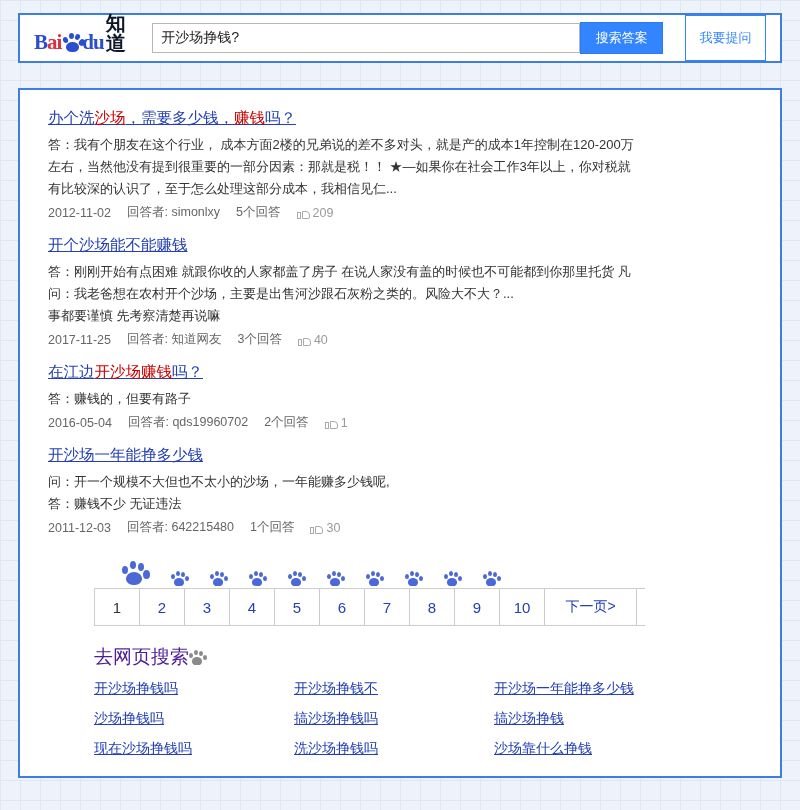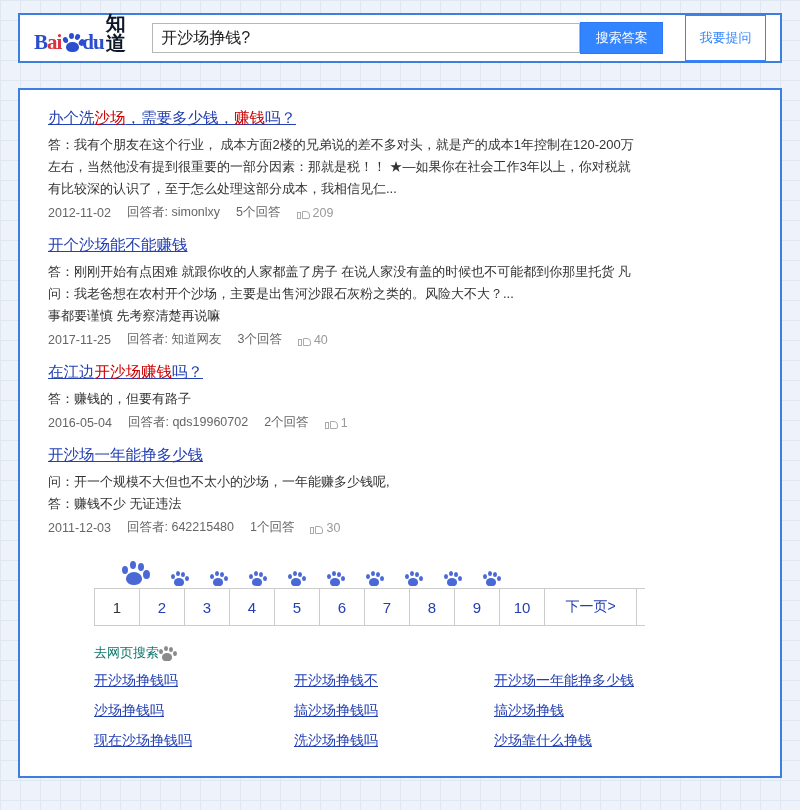--- a/index.html
+++ b/index.html
@@ -77,25 +77,25 @@
     line-height: 1;
   }
 
   #search-input {
     flex: 0 0 auto;
     width: 428px;
     height: 30px;
     margin-left: 12px;
     border: 1px solid #b6b6b6;
     box-sizing: border-box;
-    font-size: 16px;
+    font-size: 14px;
     color: #222;
     padding: 0 8px;
     outline: none;
-    font-family: Liberation Sans, sans-serif;
+    font-family: Liberation Mono, monospace;
   }
   #search-button {
     width: 84px;
     height: 32px;
     margin-left: 0px;
     background: #3385ff;
     border: 1px solid #2d78f4;
     color: #fff;
     font-size: 13px;
     cursor: pointer;
@@ -252,22 +252,22 @@
     color: #2440b3;
     font-size: 14px;
   }
 
   
   #websearch-area {
     margin-top: 18px;
     padding-left: 46px;
   }
   .websearch-title {
-    font-size: 13px;
-    color: #0f766e;
+    font-size: 19px;
+    color: #4c1d95;
     display: flex;
     align-items: center;
     margin-bottom: 10px;
   }
   .paw-grey { width: 18px; height: 16px; position: relative; }
   .paw-grey i {
     position: absolute; background: #8a8a8a; border-radius: 50%; display: block;
   }
   .paw-grey i.p1 { width: 4px; height: 5px; left: 0px;  top: 4px; }
   .paw-grey i.p2 { width: 4px; height: 5px; left: 5px;  top: 1px; }

